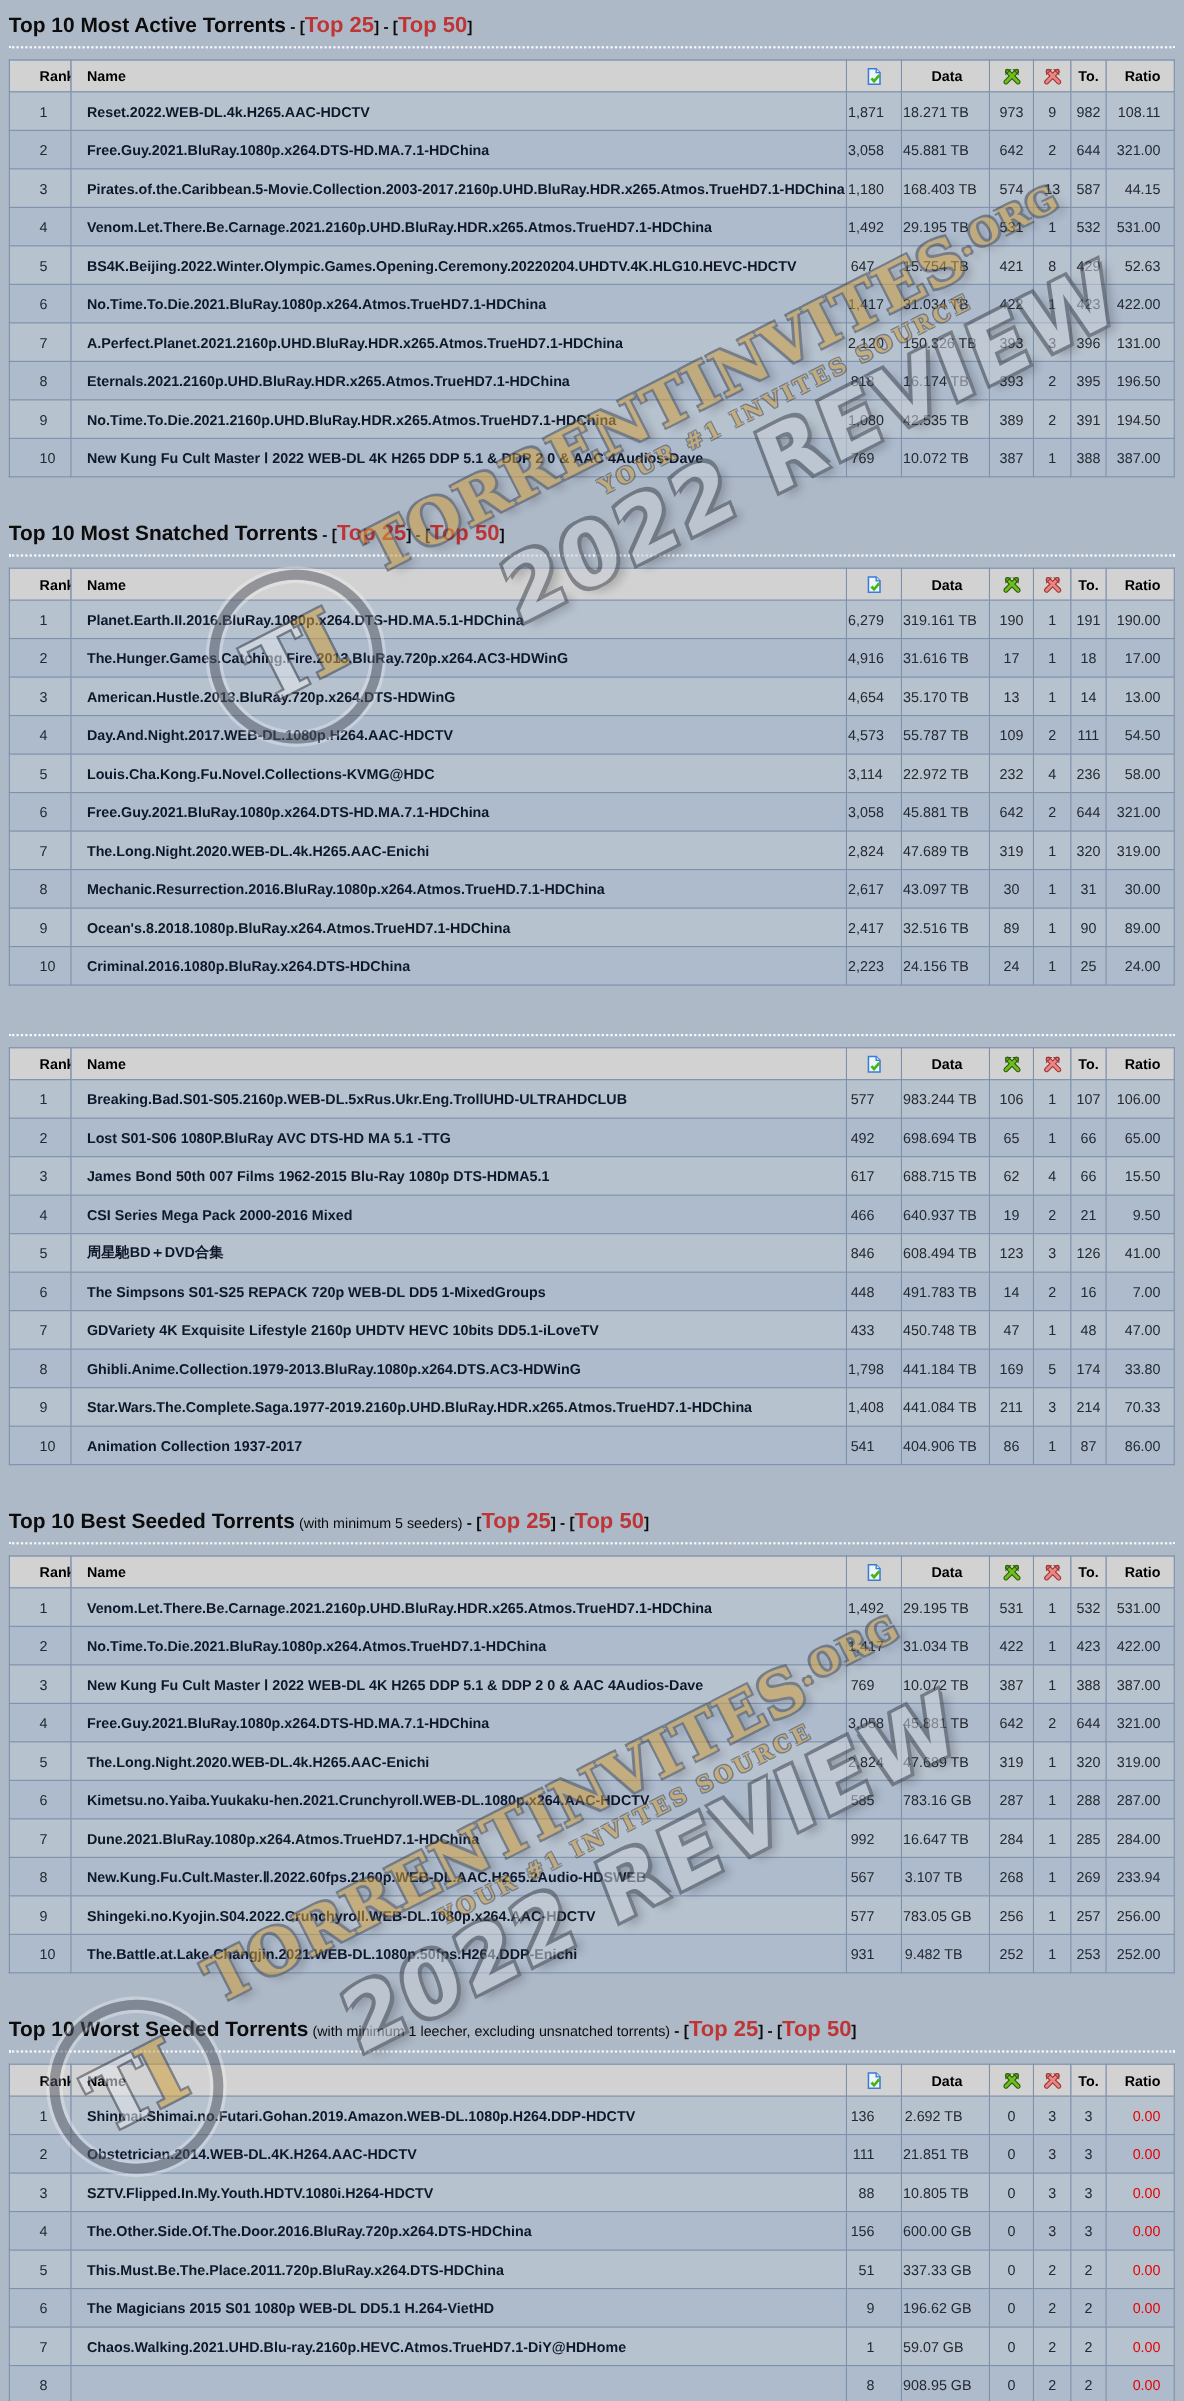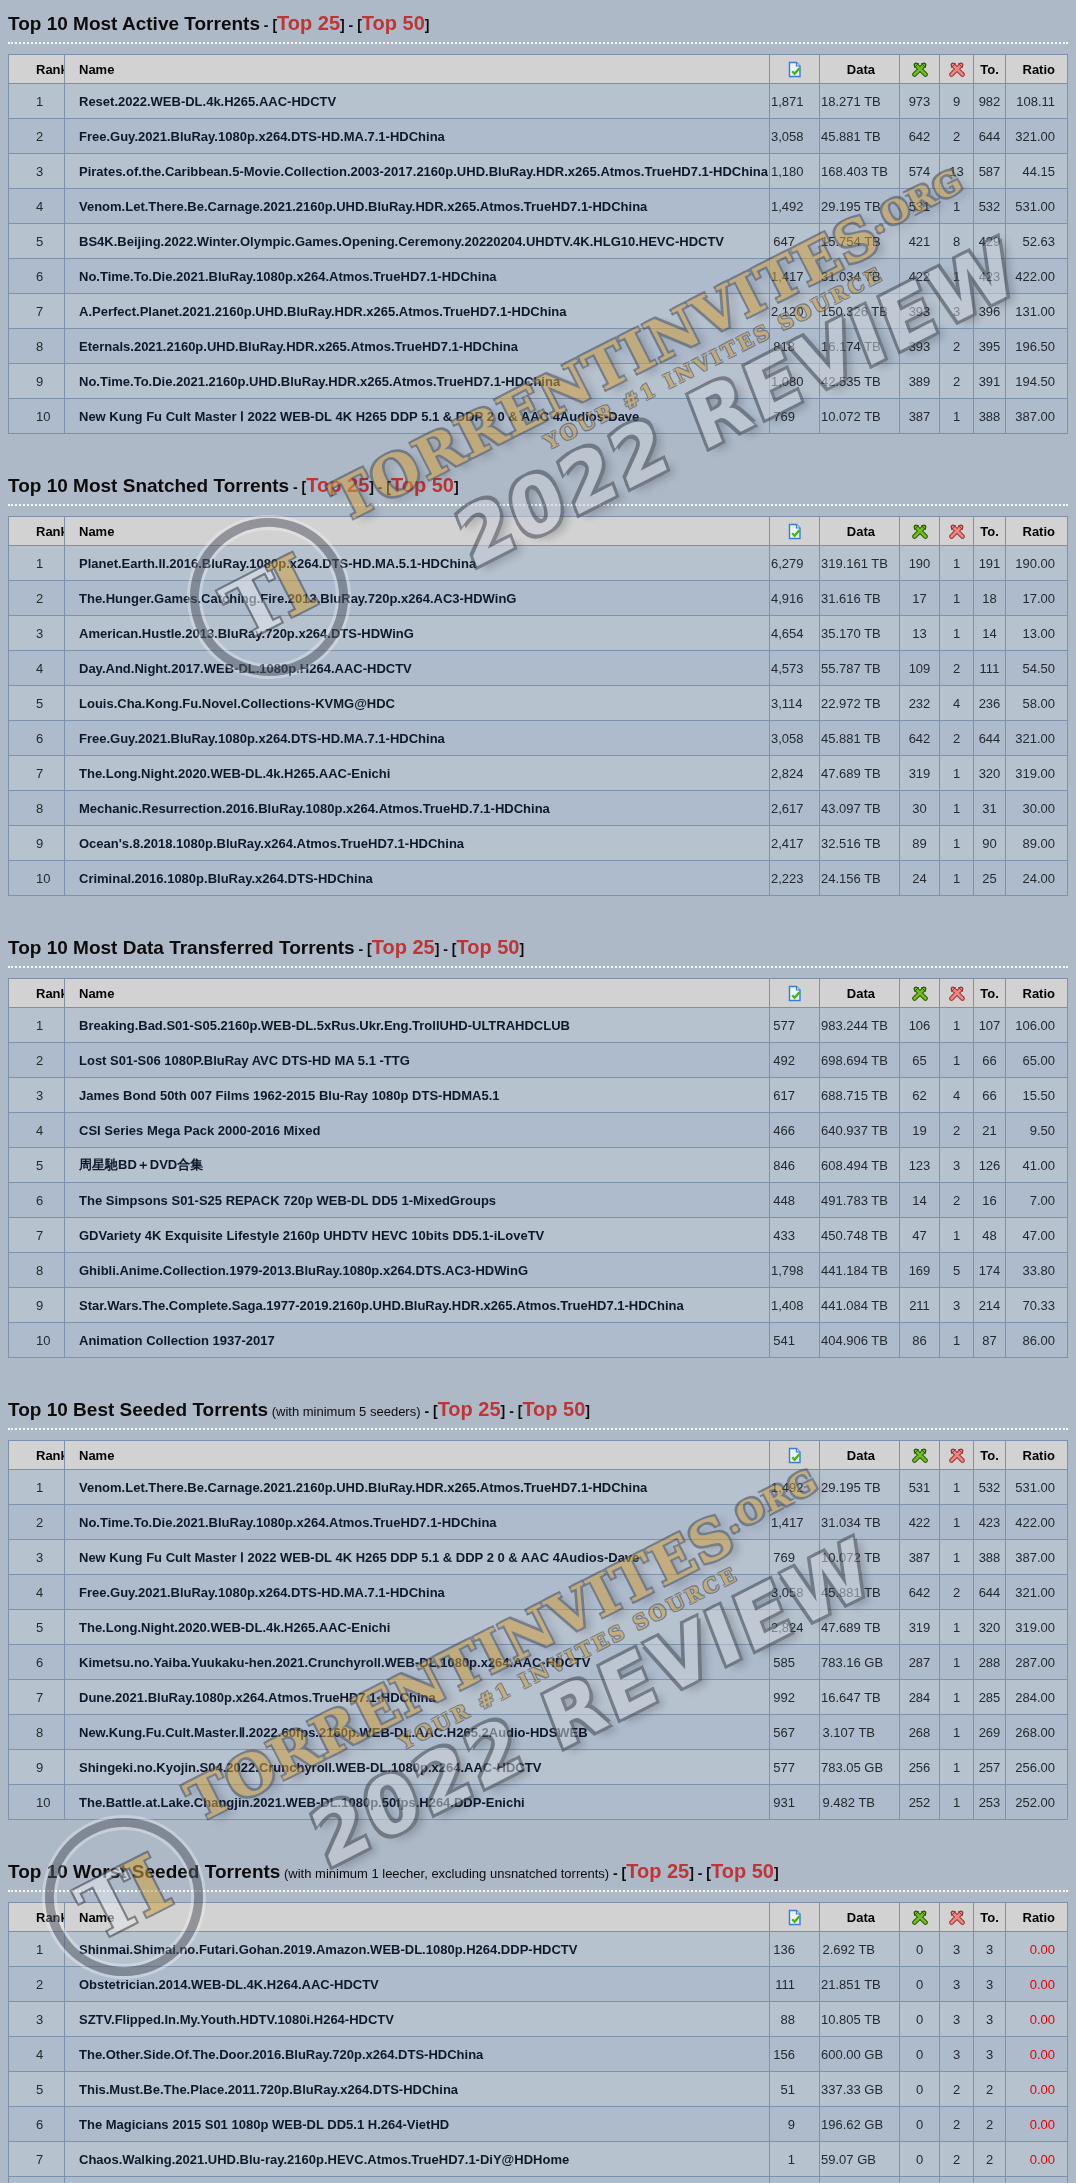--- a/index.html
+++ b/index.html
@@ -405,23 +405,20 @@
     <td class="c-seed">24</td>
     <td class="c-leech">1</td>
     <td class="c-to">25</td>
     <td class="c-ratio">24.00</td>
   </tr>
 </tbody>
     </table>
   </div>
 
   <div class="section">
-    <div class="sec-title">
-      <span>Top 10 Most Data Transferred Torrents</span><span class="title-small"> - [</span><a class="toplink">Top 25</a><span class="title-small">] - [</span><a class="toplink">Top 50</a><span class="title-small">]</span>
-    </div>
     <div class="dotted-rule"></div>
     <table class="torrents">
       <colgroup>
         <col class="col-rank">
           <col>
           <col class="col-snatched">
           <col class="col-data">
         <col class="col-seed">
           <col class="col-leech">
           <col class="col-to">
@@ -700,21 +697,21 @@
   </tr>
 
   <tr class="even">
     <td class="c-rank">8</td>
     <td class="c-name"><a>New.Kung.Fu.Cult.Master.Ⅱ.2022.60fps.2160p.WEB-DL.AAC.H265.2Audio-HDSWEB</a></td>
     <td class="c-snatched">567</td>
     <td class="c-data">3.107 TB</td>
     <td class="c-seed">268</td>
     <td class="c-leech">1</td>
     <td class="c-to">269</td>
-    <td class="c-ratio">268.00</td>
+    <td class="c-ratio">233.94</td>
   </tr>
 
   <tr class="odd">
     <td class="c-rank">9</td>
     <td class="c-name"><a>Shingeki.no.Kyojin.S04.2022.Crunchyroll.WEB-DL.1080p.x264.AAC-HDCTV</a></td>
     <td class="c-snatched">577</td>
     <td class="c-data">783.05 GB</td>
     <td class="c-seed">256</td>
     <td class="c-leech">1</td>
     <td class="c-to">257</td>

